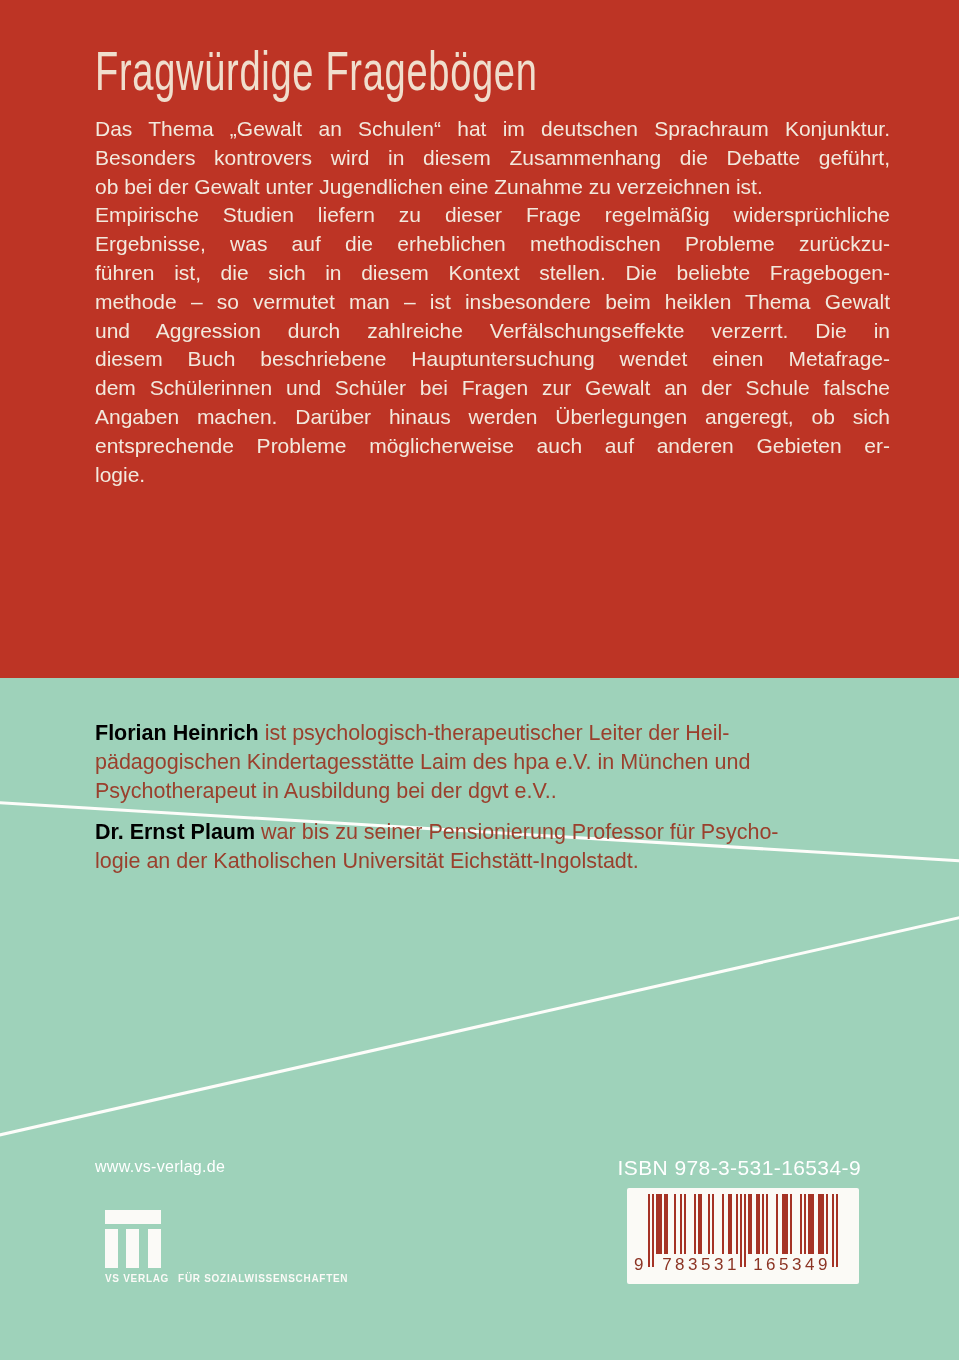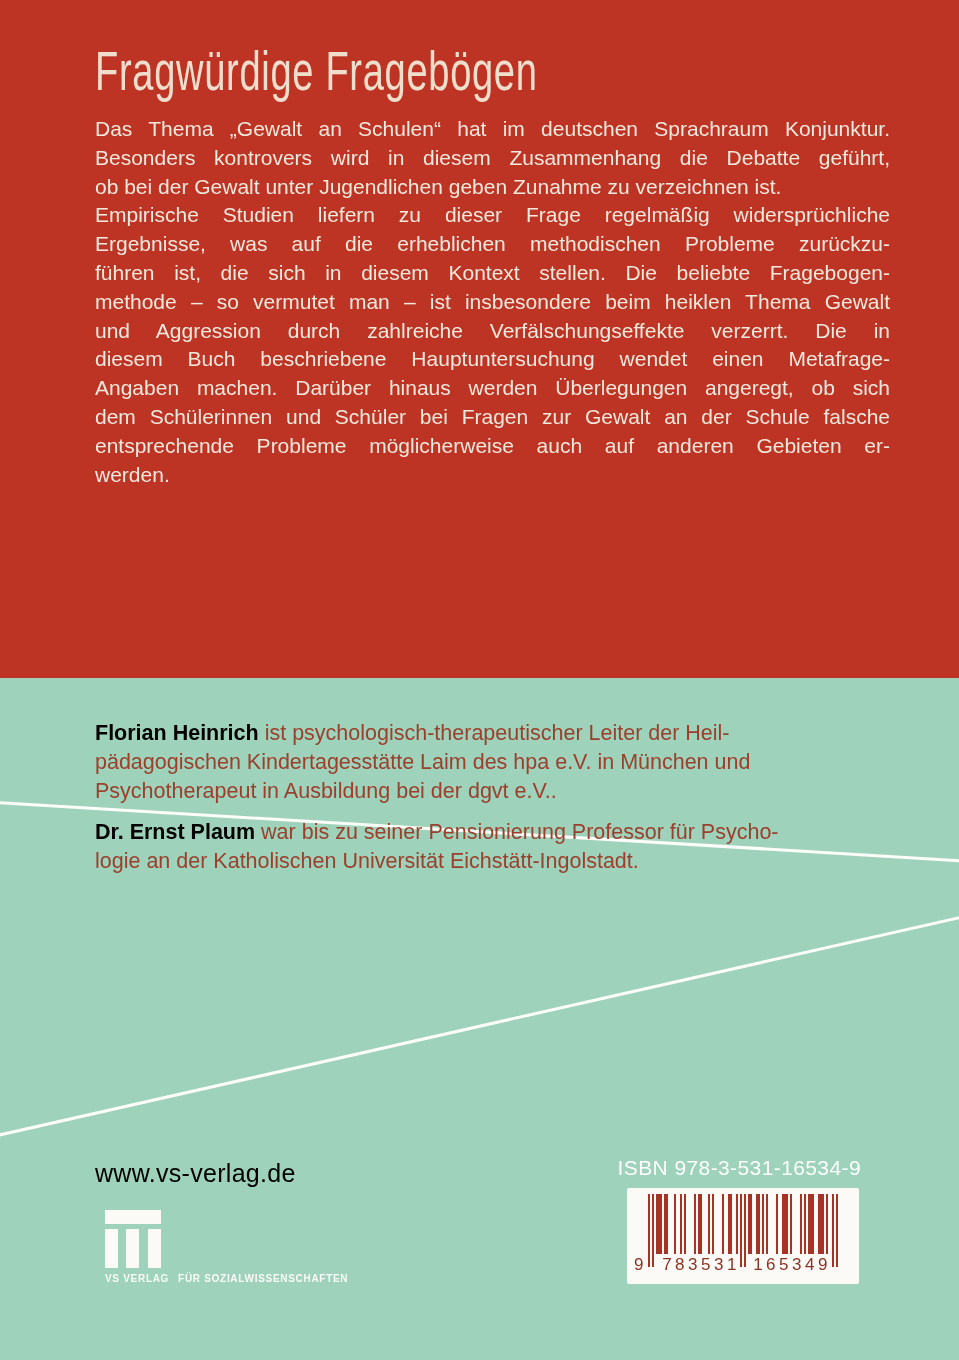--- a/index.html
+++ b/index.html
@@ -31,21 +31,21 @@
   .author-2{top:818px;}
   .aline{font-size:21.5px;line-height:29px;color:#9a402d;white-space:nowrap;}
   .aline strong{color:#000000;font-weight:700;}
 
   .diag{position:absolute;background:#fdfdfa;z-index:1;}
   .diag-a{left:-3px;top:801px;width:970px;height:2.6px;transform:rotate(3.46deg);transform-origin:0 0;}
   .diag-b{left:-3px;top:1134px;width:992px;height:3px;transform:rotate(-12.76deg);transform-origin:0 0;}
 
   .website{
     position:absolute;left:95px;top:1152px;z-index:2;
-    font-size:25px;line-height:30px;color:#000000;letter-spacing:0.3px;margin-top:6px;
+    font-size:16px;line-height:30px;color:#ffffff;letter-spacing:0.3px;
   }
   .isbn{
     position:absolute;right:116px;top:1154px;z-index:2;
     font-size:21px;line-height:28px;color:#ffffff;letter-spacing:0.4px;
   }
 
   .logo{position:absolute;left:105px;top:1210px;z-index:2;}
   .logo-mark{position:relative;width:56px;height:58px;}
   .logo-bar-top{position:absolute;left:0;top:0;width:56px;height:14px;background:#fbfaf7;}
   .logo-bar-v{position:absolute;top:19px;width:13px;height:39px;background:#fbfaf7;}
@@ -75,31 +75,31 @@
 <div class="cover">
 
   <div class="section-red"></div>
   <div class="section-green"></div>
 
   <h1 class="title">Fragwürdige Fragebögen</h1>
 
   <div class="blurb">
     <div class="bline">Das Thema „Gewalt an Schulen“ hat im deutschen Sprachraum Konjunktur.</div>
     <div class="bline">Besonders kontrovers wird in diesem Zusammenhang die Debatte geführt,</div>
-    <div class="bline pend">ob bei der Gewalt unter Jugendlichen geben Zunahme zu verzeichnen ist.</div>
+    <div class="bline pend">ob bei der Gewalt unter Jugendlichen eine Zunahme zu verzeichnen ist.</div>
     <div class="bline">Empirische Studien liefern zu dieser Frage regelmäßig widersprüchliche</div>
     <div class="bline">Ergebnisse, was auf die erheblichen methodischen Probleme zurückzu-</div>
     <div class="bline">führen ist, die sich in diesem Kontext stellen. Die beliebte Fragebogen-</div>
     <div class="bline">methode – so vermutet man – ist insbesondere beim heiklen Thema Gewalt</div>
     <div class="bline">und Aggression durch zahlreiche Verfälschungseffekte verzerrt. Die in</div>
     <div class="bline">diesem Buch beschriebene Hauptuntersuchung wendet einen Metafrage-</div>
+    <div class="bline">dem Schülerinnen und Schüler bei Fragen zur Gewalt an der Schule falsche</div>
     <div class="bline">Angaben machen. Darüber hinaus werden Überlegungen angeregt, ob sich</div>
-    <div class="bline">dem Schülerinnen und Schüler bei Fragen zur Gewalt an der Schule falsche</div>
     <div class="bline">entsprechende Probleme möglicherweise auch auf anderen Gebieten er-</div>
-    <div class="bline pend">werden.</div>
+    <div class="bline pend">logie.</div>
   </div>
 
   <div class="diag diag-a"></div>
   <div class="diag diag-b"></div>
 
   <div class="author author-1">
     <div class="aline"><strong>Florian Heinrich</strong> <span>ist psychologisch-therapeutischer Leiter der Heil-</span></div>
     <div class="aline">pädagogischen Kindertagesstätte Laim des hpa e.V. in München und</div>
     <div class="aline">Psychotherapeut in Ausbildung bei der dgvt e.V..</div>
   </div>

